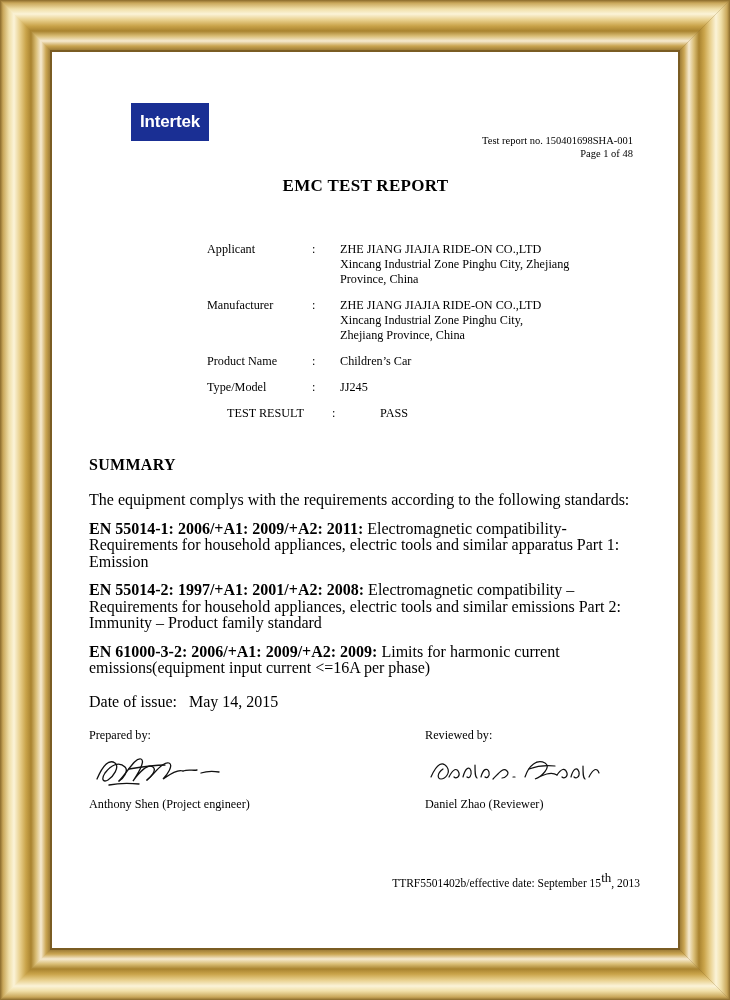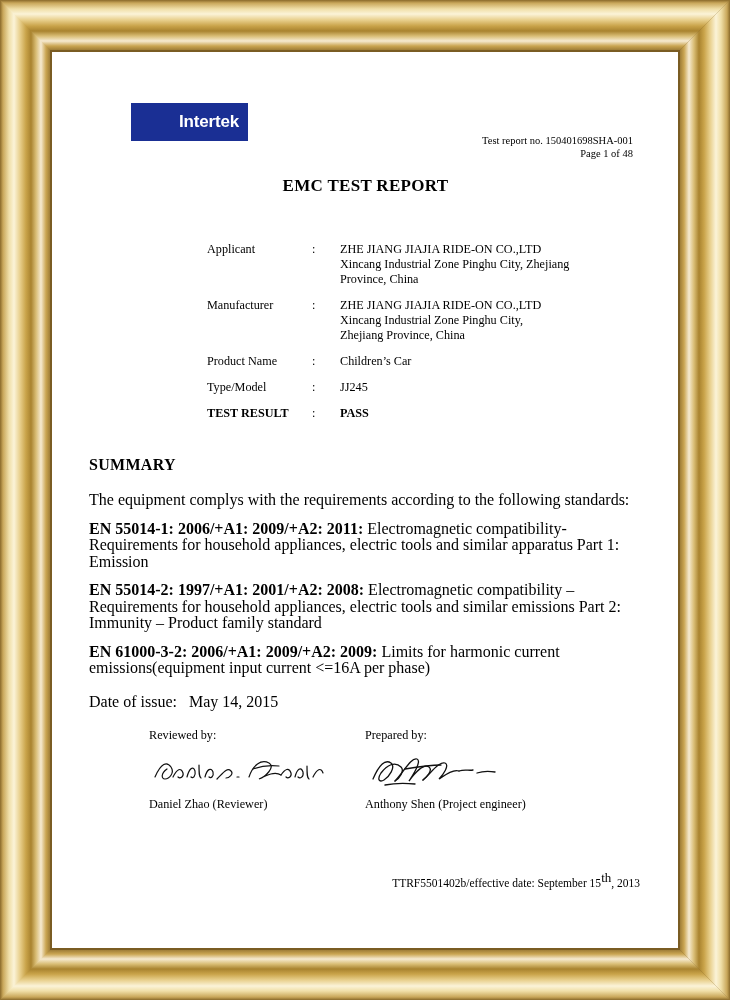--- a/index.html
+++ b/index.html
@@ -105,21 +105,20 @@
     height: 38px;
     background: #1a2f94;
     color: #ffffff;
     font-family: "Liberation Sans", sans-serif;
     font-weight: bold;
     font-size: 17px;
     letter-spacing: -0.2px;
     display: flex;
     align-items: center;
     justify-content: center;
-    padding-left: 39px;
   }
 
   
   .hdr-right {
     position: absolute;
     right: 45px;
     top: 82px;
     text-align: right;
     font-size: 10.5px;
     line-height: 13px;
@@ -155,21 +154,21 @@
     line-height: 15px;
   }
   .info-row {
     display: flex;
     margin-bottom: 11px;
   }
   .info-label { width: 105px; flex: none; }
   .info-colon { width: 28px; flex: none; }
   .info-value { flex: 1; }
   .info-row.bold .info-label,
-  .info-row.bold .info-value { font-weight: bold; }
+  .info-row.bold .info-value { font-weight: normal; margin-left: 20px; }
 
   
   .summary-head {
     position: absolute;
     left: 37px;
     top: 404px;
     font-size: 16px;
     font-weight: bold;
     letter-spacing: 0.3px;
   }
@@ -279,20 +278,37 @@
           <div class="para"><b>EN 55014-2: 1997/+A1: 2001/+A2: 2008:</b><span> Electromagnetic compatibility – Requirements for household appliances, electric tools and similar emissions Part 2: Immunity – Product family standard</span></div>
           <div class="para"><b>EN 61000-3-2: 2006/+A1: 2009/+A2: 2009:</b><span> Limits for harmonic current emissions(equipment input current &lt;=16A per phase)</span></div>
         </div>
       <div class="date-line">
         <span>Date of issue:</span><span class="gap"></span><span>May 14, 2015</span>
       </div>
     </div>
 
     <div class="sig-area">
       <div class="sig-cols">
+        <div class="sig-col">
+          <div class="sig-head">Prepared by:</div>
+          <div class="sig-img">
+            <svg width="180" height="44" viewBox="0 0 180 44">
+              <g fill="none" stroke="#111" stroke-width="1.3" stroke-linecap="round">
+                <path d="M8 30 C14 16, 20 10, 26 14 C31 18, 24 28, 19 31 C14 34, 12 30, 16 24 C22 16, 30 12, 36 18 C40 22, 34 30, 30 32"></path>
+                <path d="M30 32 C38 24, 46 8, 52 10 C57 12, 48 26, 44 32 C50 24, 58 14, 64 18 C68 21, 62 28, 58 31"></path>
+                <path d="M40 20 C52 18, 64 16, 76 16"></path>
+                <path d="M58 31 C66 24, 74 12, 80 14 C85 16, 78 26, 74 30 C80 26, 88 20, 94 22"></path>
+                <path d="M94 22 C100 20, 104 22, 108 21"></path>
+                <path d="M112 24 C118 22, 124 22, 130 23"></path>
+                <path d="M20 36 C30 34, 40 34, 50 35"></path>
+              </g>
+            </svg>
+          </div>
+          <div class="sig-name">Anthony Shen (Project engineer)</div>
+        </div>
         <div class="sig-col right">
           <div class="sig-head">Reviewed by:</div>
           <div class="sig-img">
             <svg width="200" height="44" viewBox="0 0 200 44">
               <g fill="none" stroke="#111" stroke-width="1.2" stroke-linecap="round">
                 <path d="M6 28 C12 14, 18 12, 22 18 C26 24, 20 30, 16 30 C12 30, 12 24, 18 20"></path>
                 <path d="M24 28 C28 20, 32 18, 34 24 C35 28, 31 30, 29 28"></path>
                 <path d="M38 28 C40 20, 44 16, 46 22 C47 27, 44 30, 42 28"></path>
                 <path d="M50 16 C50 24, 50 28, 52 29"></path>
                 <path d="M56 28 C58 20, 62 18, 64 23 C65 27, 62 30, 60 28"></path>
@@ -302,37 +318,20 @@
                 <path d="M132 26 C136 20, 140 18, 142 24 C143 28, 139 30, 137 28"></path>
                 <path d="M146 28 C148 20, 152 17, 154 23 C155 28, 151 30, 149 28"></path>
                 <path d="M158 17 C158 25, 158 29, 160 30"></path>
                 <path d="M164 28 C168 20, 172 18, 174 24"></path>
                 <path d="M104 20 C112 17, 122 16, 130 17"></path>
               </g>
             </svg>
           </div>
           <div class="sig-name">Daniel Zhao (Reviewer)</div>
         </div>
-        <div class="sig-col">
-          <div class="sig-head">Prepared by:</div>
-          <div class="sig-img">
-            <svg width="180" height="44" viewBox="0 0 180 44">
-              <g fill="none" stroke="#111" stroke-width="1.3" stroke-linecap="round">
-                <path d="M8 30 C14 16, 20 10, 26 14 C31 18, 24 28, 19 31 C14 34, 12 30, 16 24 C22 16, 30 12, 36 18 C40 22, 34 30, 30 32"></path>
-                <path d="M30 32 C38 24, 46 8, 52 10 C57 12, 48 26, 44 32 C50 24, 58 14, 64 18 C68 21, 62 28, 58 31"></path>
-                <path d="M40 20 C52 18, 64 16, 76 16"></path>
-                <path d="M58 31 C66 24, 74 12, 80 14 C85 16, 78 26, 74 30 C80 26, 88 20, 94 22"></path>
-                <path d="M94 22 C100 20, 104 22, 108 21"></path>
-                <path d="M112 24 C118 22, 124 22, 130 23"></path>
-                <path d="M20 36 C30 34, 40 34, 50 35"></path>
-              </g>
-            </svg>
-          </div>
-          <div class="sig-name">Anthony Shen (Project engineer)</div>
-        </div>
       </div>
     </div>
 
     <div class="footer">
       <span>TTRF5501402b/effective date: September 15</span><sup>th</sup><span>, 2013</span>
     </div>
 
   </div>
 </div>
 

